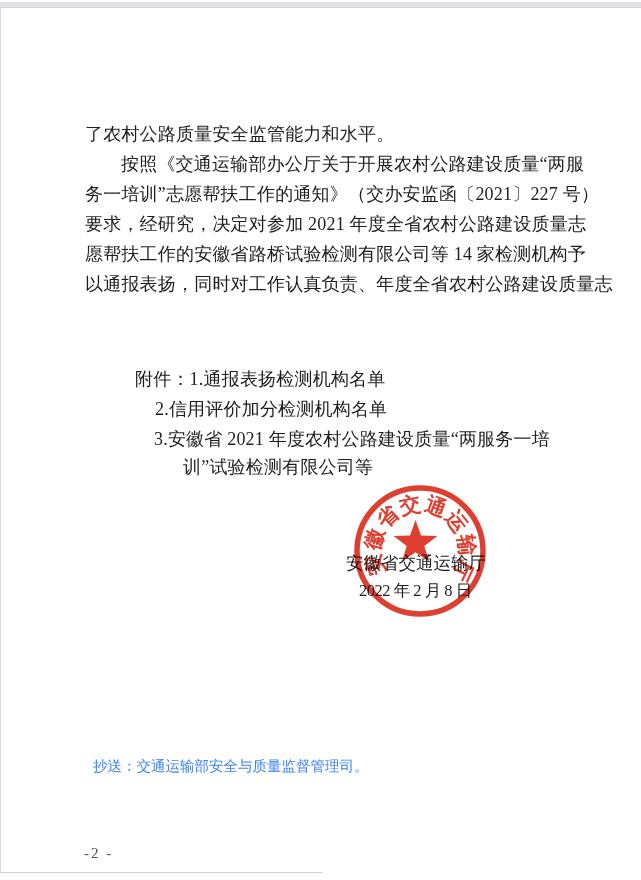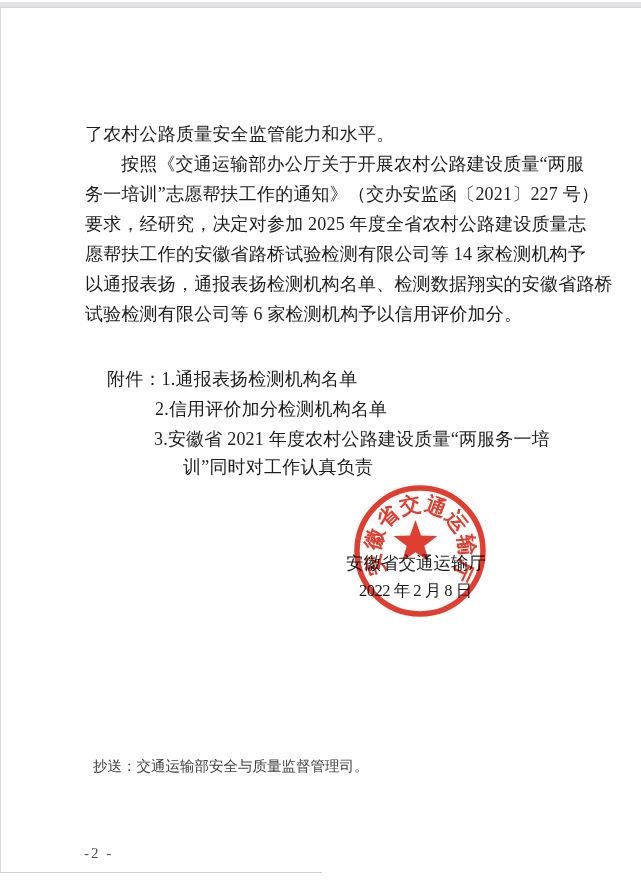--- a/index.html
+++ b/index.html
@@ -51,21 +51,21 @@
   .indent2 { text-indent: 36px; text-align: center; }
 
   
   .att-line {
     position: absolute;
     font-size: 18px;
     line-height: 30px;
     letter-spacing: 0.2px;
     white-space: nowrap;
   }
-  .att-0 { left: 107px; top: 364px; }
+  .att-0 { left: 135px; top: 364px; }
   .att-1 { left: 155px; top: 394px; text-align: right; }
   .att-2 { left: 154px; top: 424px; }
   .att-3 { left: 183px; top: 452px; }
 
   
   .sig-org {
     position: absolute;
     left: 346px; top: 551px;
     font-size: 17.5px;
     letter-spacing: 0;
@@ -94,21 +94,21 @@
     letter-spacing: 1px;
   }
 
   
   .cc-line {
     position: absolute;
     left: 93px; top: 757px;
     font-size: 14.5px;
     letter-spacing: 0;
     white-space: nowrap;
-    color: #404040;
+    color: #3b82f6;
   }
 
   
   .page-number {
     position: absolute;
     left: 84px; top: 845px;
     font-size: 15px;
     letter-spacing: 2px;
     color: #4d515e;
     white-space: nowrap;
@@ -120,30 +120,29 @@
 <div id="page">
 
   <div class="scan-strip-top"></div>
   <div class="scan-edge-left"></div>
   <div class="scan-line-bottom"></div>
 
   <div class="body-block">
     <div class="body-line">了农村公路质量安全监管能力和水平。</div>
     <div class="body-line indent2">按照《交通运输部办公厅关于开展农村公路建设质量“两服</div>
     <div class="body-line">务一培训”志愿帮扶工作的通知》（交办安监函〔2021〕227 号）</div>
-    <div class="body-line">要求，经研究，决定对参加 2025 年度全省农村公路建设质量志</div>
+    <div class="body-line">要求，经研究，决定对参加 2021 年度全省农村公路建设质量志</div>
     <div class="body-line">愿帮扶工作的安徽省路桥试验检测有限公司等 14 家检测机构予</div>
-    <div class="body-line">以通报表扬，通报表扬检测机构名单、检测数据翔实的安徽省路桥</div>
-    <div class="body-line">试验检测有限公司等 6 家检测机构予以信用评价加分。</div>
+    <div class="body-line">以通报表扬，同时对工作认真负责、年度全省农村公路建设质量志</div>
   </div>
 
   <div class="att-line att-0">附件：1.通报表扬检测机构名单</div>
   <div class="att-line att-1">2.信用评价加分检测机构名单</div>
   <div class="att-line att-2">3.安徽省 2021 年度农村公路建设质量“两服务一培</div>
-  <div class="att-line att-3">训”同时对工作认真负责</div>
+  <div class="att-line att-3">训”试验检测有限公司等</div>
 
   <div class="sig-org">安徽省交通运输厅</div>
   <div class="sig-date">2022 年 2 月 8 日</div>
 
   <svg class="seal" viewBox="0 0 136 136" xmlns="http://www.w3.org/2000/svg">
     <circle cx="68" cy="68" r="63" fill="none" stroke-width="5.5" stroke="#dd2e1e"></circle>
     <polygon points="63.5,37 58,52.5 41.6,52.9 54.7,62.9 50,78.6 63.5,69.3 77,78.6 72.3,62.9 85.4,52.9 69,52.5" fill="#dd2e1e"></polygon>
     <defs>
       <path id="seal-text-arc" d="M 35.2 90.9 A 40 40 0 1 1 100.8 90.9" fill="none"></path>
     </defs>

